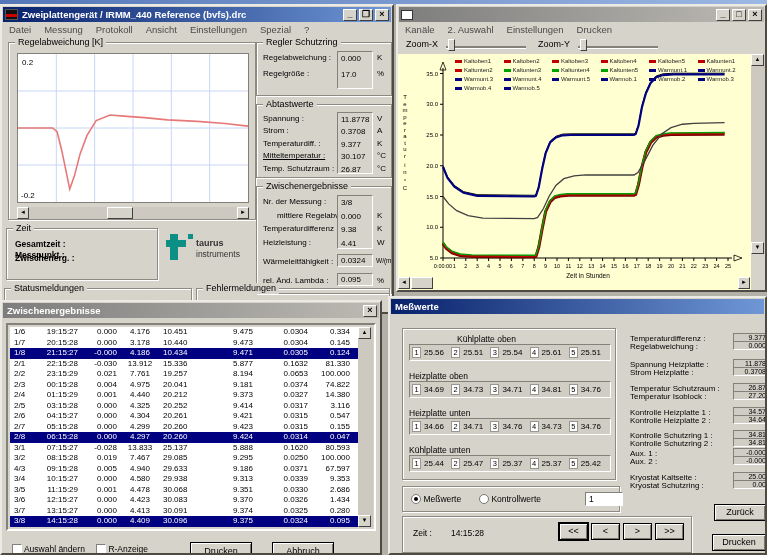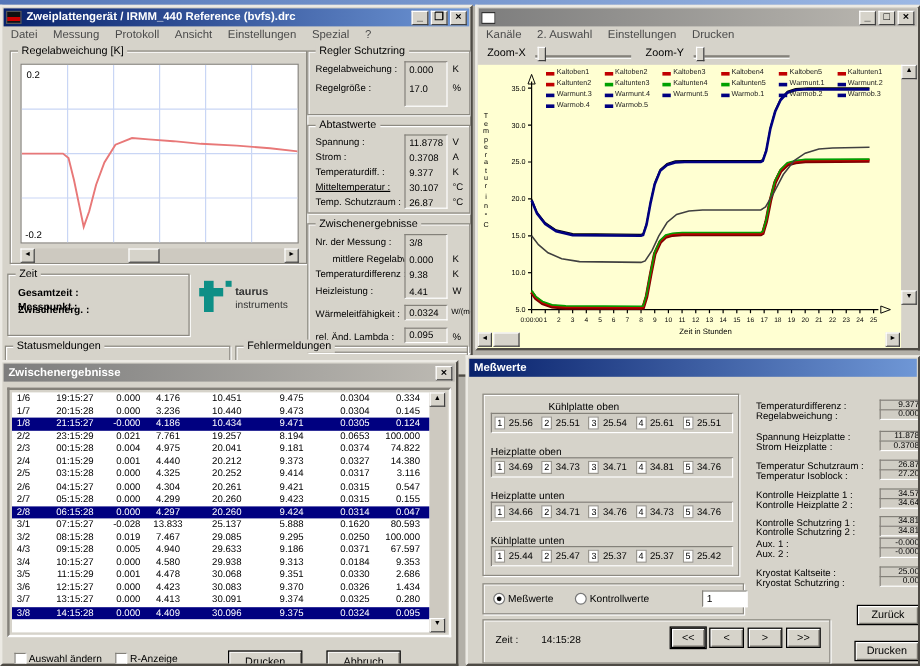--- a/index.html
+++ b/index.html
@@ -25,21 +25,21 @@
 .unitcol{position:absolute}
 .cb{width:10px;height:10px;background:#fff;border:1px solid;border-color:#84817a #fff #fff #84817a;display:inline-block;vertical-align:-2px}
 .radio{width:10px;height:10px;border-radius:50%;background:#fff;border:1px solid #777;display:inline-block;vertical-align:-2px;position:relative}
 .radio.on:after{content:"";position:absolute;left:2px;top:2px;width:4px;height:4px;border-radius:50%;background:#000}
 .scrbtn{position:absolute;width:12px;height:11px;background:#d6d3ca;border:1px solid;border-color:#fff #404040 #404040 #fff;font-size:6px;line-height:9px;text-align:center;color:#000}
 .trow{display:flex;height:10.5px;line-height:10.5px;font-size:8px;color:#000;padding-left:4px}
 .trow.sel{background:#000080;color:#fff}
 .trow span{display:inline-block;white-space:nowrap}
 .c0{width:26px;text-align:left}
 .c1{width:38px;text-align:right}.c2{width:39px;text-align:right}.c3{width:46px;text-align:center}
-.c4{width:52px;text-align:center}.c5{width:38px;text-align:right}.c6{width:55px;text-align:right}.c7{width:42px;text-align:right}
+.c4{width:52px;text-align:left}.c5{width:38px;text-align:right}.c6{width:55px;text-align:right}.c7{width:42px;text-align:right}
 .platelab{position:absolute;left:6px;font-size:8.5px}
 .platerow{position:absolute;left:6px;width:202px;height:17px;background:#d0cdc4;border:1px solid;border-color:#84817a #fff #fff #84817a;display:flex;align-items:center;padding:0 2px}
 .pcell{width:39.5px;display:flex;align-items:center;gap:3px}
 .pidx{width:9px;height:11px;background:#fff;border:1px solid #9a978f;font-size:7.5px;line-height:10px;text-align:center;color:#000}
 .pcv{font-size:8px}
 .rlab{position:absolute;font-size:8px;white-space:nowrap}
 .rbox{position:absolute;width:36px;height:9px;background:#d0cdc4;border:1px solid;border-color:#84817a #fff #fff #84817a;font-size:7px;line-height:7px;text-align:right;padding-right:2px}
 .leg{position:absolute;display:flex;align-items:center;gap:2px}
 .legm{width:7px;height:3px}
 .legt{font-size:6px;color:#222;white-space:nowrap}
@@ -416,37 +416,47 @@
           <span class="c3">4.176</span>
           <span class="c4">10.451</span>
           <span class="c5">9.475</span>
           <span class="c6">0.0304</span>
           <span class="c7">0.334</span>
         </div>
         <div class="trow">
           <span class="c0">1/7</span>
           <span class="c1">20:15:28</span>
           <span class="c2">0.000</span>
-          <span class="c3">3.236</span>
+          <span class="c3">3.178</span>
           <span class="c4">10.440</span>
           <span class="c5">9.473</span>
           <span class="c6">0.0304</span>
           <span class="c7">0.145</span>
         </div>
         <div class="trow sel">
           <span class="c0">1/8</span>
           <span class="c1">21:15:27</span>
           <span class="c2">-0.000</span>
           <span class="c3">4.186</span>
           <span class="c4">10.434</span>
           <span class="c5">9.471</span>
           <span class="c6">0.0305</span>
           <span class="c7">0.124</span>
         </div>
         <div class="trow">
+          <span class="c0">2/1</span>
+          <span class="c1">22:15:28</span>
+          <span class="c2">-0.030</span>
+          <span class="c3">13.912</span>
+          <span class="c4">15.336</span>
+          <span class="c5">5.877</span>
+          <span class="c6">0.1632</span>
+          <span class="c7">81.330</span>
+        </div>
+        <div class="trow">
           <span class="c0">2/2</span>
           <span class="c1">23:15:29</span>
           <span class="c2">0.021</span>
           <span class="c3">7.761</span>
           <span class="c4">19.257</span>
           <span class="c5">8.194</span>
           <span class="c6">0.0653</span>
           <span class="c7">100.000</span>
         </div>
         <div class="trow">
@@ -539,21 +549,21 @@
           <span class="c6">0.0371</span>
           <span class="c7">67.597</span>
         </div>
         <div class="trow">
           <span class="c0">3/4</span>
           <span class="c1">10:15:27</span>
           <span class="c2">0.000</span>
           <span class="c3">4.580</span>
           <span class="c4">29.938</span>
           <span class="c5">9.313</span>
-          <span class="c6">0.0184</span>
+          <span class="c6">0.0339</span>
           <span class="c7">9.353</span>
         </div>
         <div class="trow">
           <span class="c0">3/5</span>
           <span class="c1">11:15:29</span>
           <span class="c2">0.001</span>
           <span class="c3">4.478</span>
           <span class="c4">30.068</span>
           <span class="c5">9.351</span>
           <span class="c6">0.0330</span>

